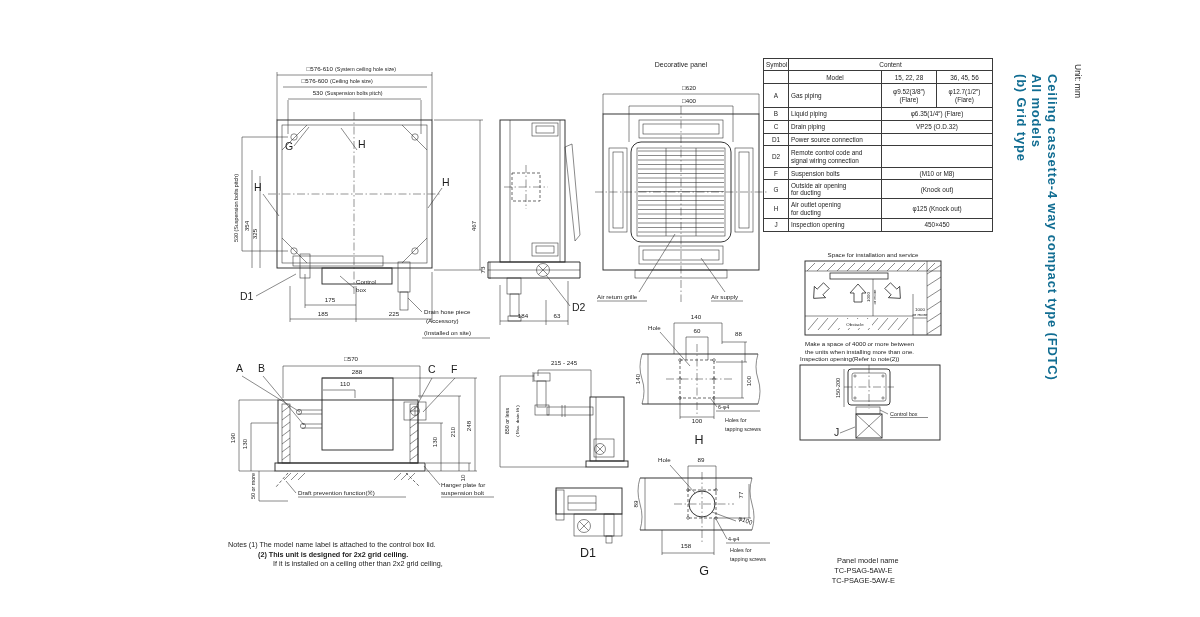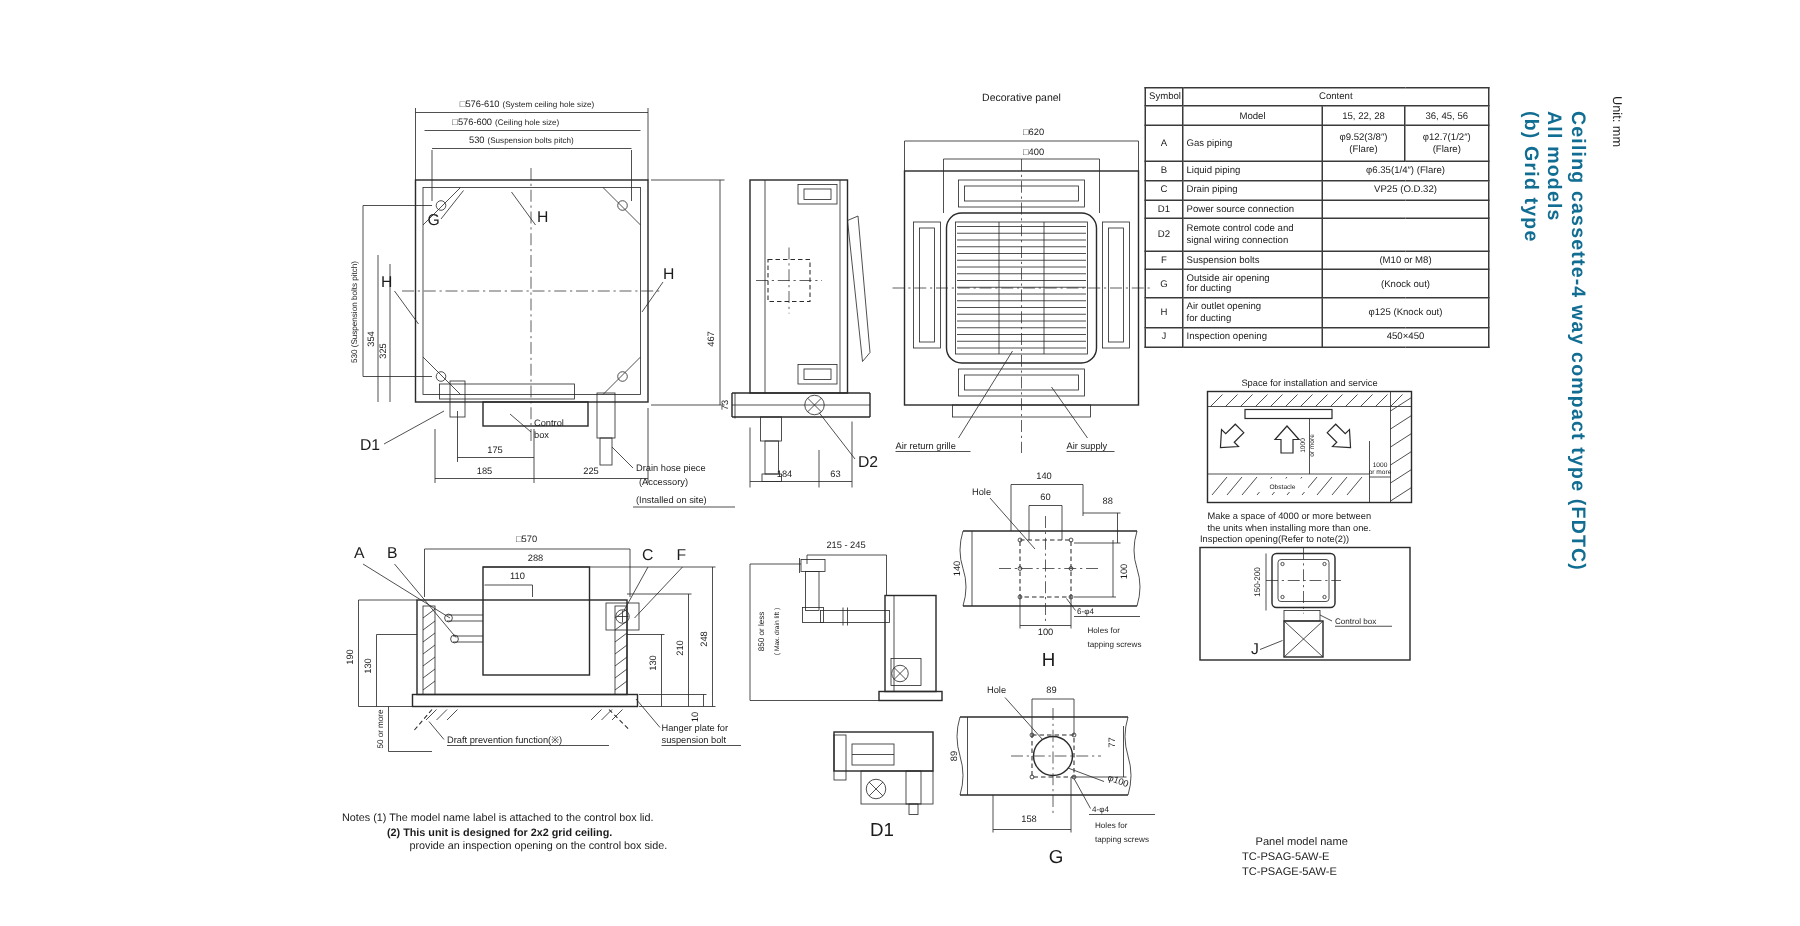--- a/index.html
+++ b/index.html
@@ -525,24 +525,24 @@
       <line x1="47.4" y1="68.6" x2="56.6" y2="59.4" class="lt"></line>
     <rect x="72" y="52" width="10" height="22" class="lt"></rect>
     <rect x="74" y="74" width="6" height="7" class="lt"></rect>
   </g>
   <text x="56" y="95" text-anchor="middle" class="xl">D1</text>
 </svg>
 
 <div class="abs notes" style="left:228px;top:540px;width:312px;">
   <div>Notes (1) The model name label is attached to the control box lid.</div>
   <div style="padding-left:30px;font-weight:bold;">(2) This unit is designed for 2x2 grid ceiling.</div>
-  <div style="padding-left:45px;">provide an inspection opening on the control box side.</div>
+  <div style="padding-left:45px;">If it is installed on a ceiling other than 2x2 grid ceiling,</div>
 </div>
 
-<div class="abs pmodel" style="left:828px;top:556px;">
+<div class="abs pmodel" style="left:828px;top:556px;text-align:center;">
   <div style="padding-left:9px;">Panel model name</div>
   <div>TC-PSAG-5AW-E</div>
   <div>TC-PSAGE-5AW-E</div>
 </div>
 
 <div class="abs vtitle" style="left:1013px;top:74px;height:420px;">
   <div>Ceiling cassette-4 way compact type (FDTC)</div>
   <div>All models</div>
   <div>(b) Grid type</div>
 </div>

